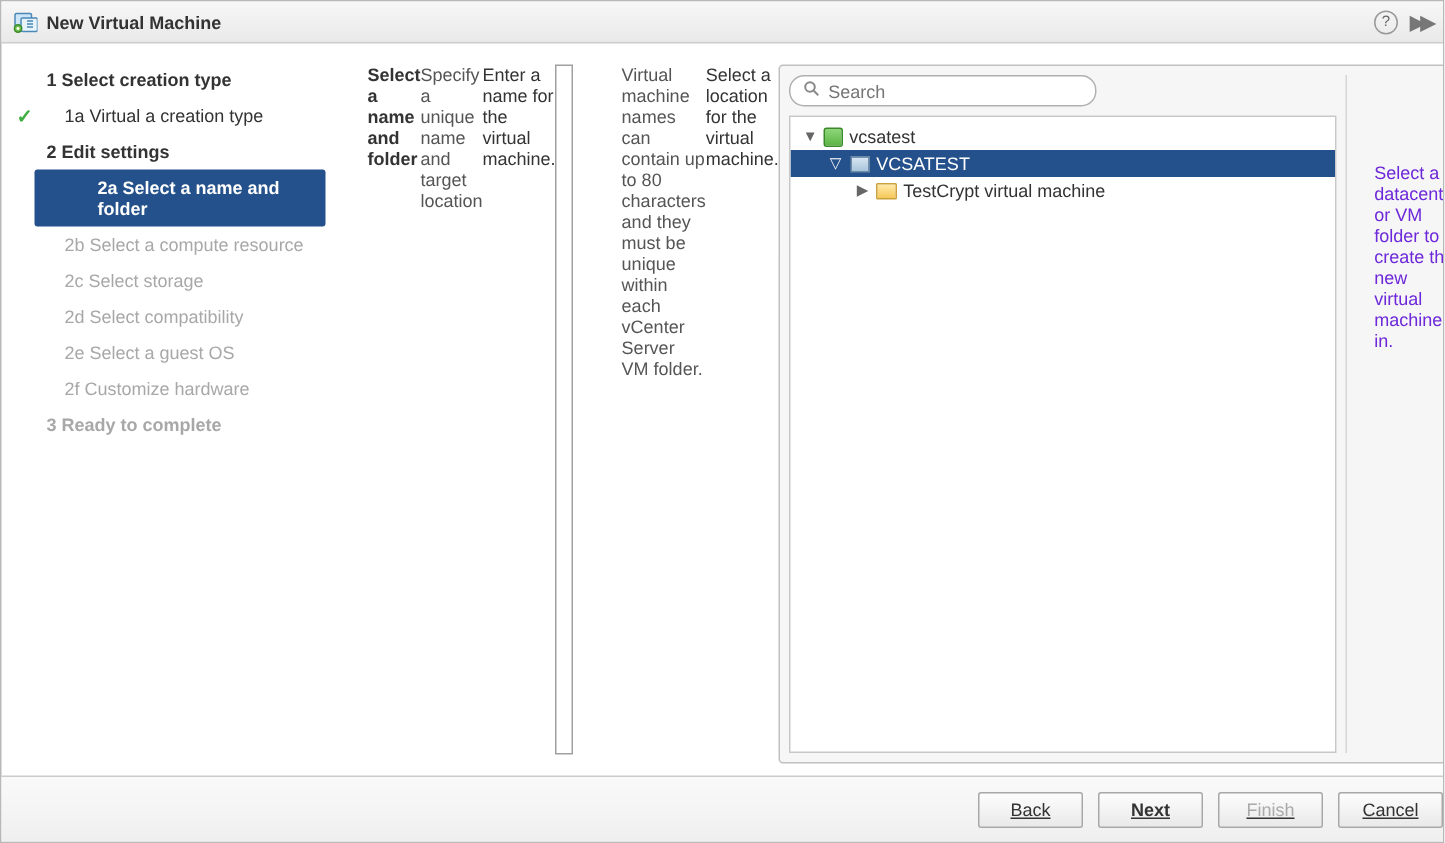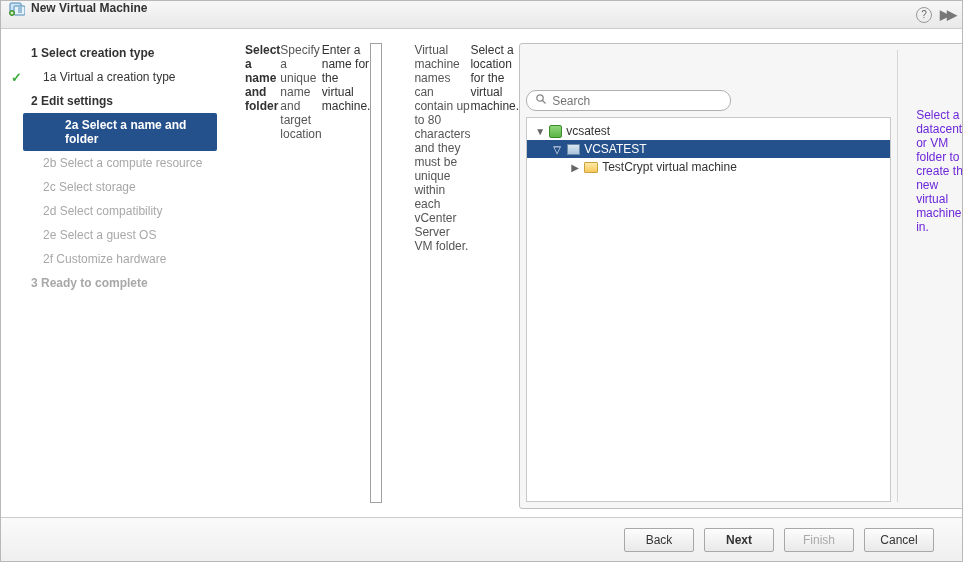--- a/index.html
+++ b/index.html
@@ -18,20 +18,21 @@
   border: 1px solid #b8b8b8;
   display: flex;
   flex-direction: column;
   background: #fff;
 }
 .titlebar {
   height: 28px;
   background: linear-gradient(#f7f7f7, #e9e9e9);
   border-bottom: 1px solid #ccc;
   display: flex;
+  align-items: center;
   padding: 0 8px;
 }
 .titlebar .vm-icon {
   width: 16px;
   height: 16px;
   margin-right: 6px;
   display: inline-flex;
   align-items: center;
   justify-content: center;
 }
@@ -169,21 +170,20 @@
 }
 .search-wrap {
   background: #fff;
   border: 1px solid #b0b0b0;
   border-radius: 10px;
   padding: 2px 8px;
   display: flex;
   align-items: center;
   width: 205px;
   margin-bottom: 6px;
-  margin-top: 40px;
 }
 .search-wrap .mag {
   color: #888;
   margin-right: 5px;
   font-size: 12px;
 }
 .search-wrap input {
   border: none;
   outline: none;
   flex: 1;
@@ -251,22 +251,23 @@
   color: #6d28d9;
   background: #f6f6f6;
 }
 .footer {
   height: 44px;
   border-top: 1px solid #ccc;
   background: linear-gradient(#fafafa,#efefef);
   display: flex;
   align-items: center;
   justify-content: flex-end;
-  padding: 0 28px;
+  padding: 0 0;
   gap: 10px;
+  text-decoration: underline;
 }
 .btn {
   min-width: 70px;
   padding: 4px 14px;
   border: 1px solid #a8a8a8;
   background: linear-gradient(#fdfdfd,#e9e9e9);
   border-radius: 2px;
   cursor: pointer;
   font-size: 12px;
   color: #333;

